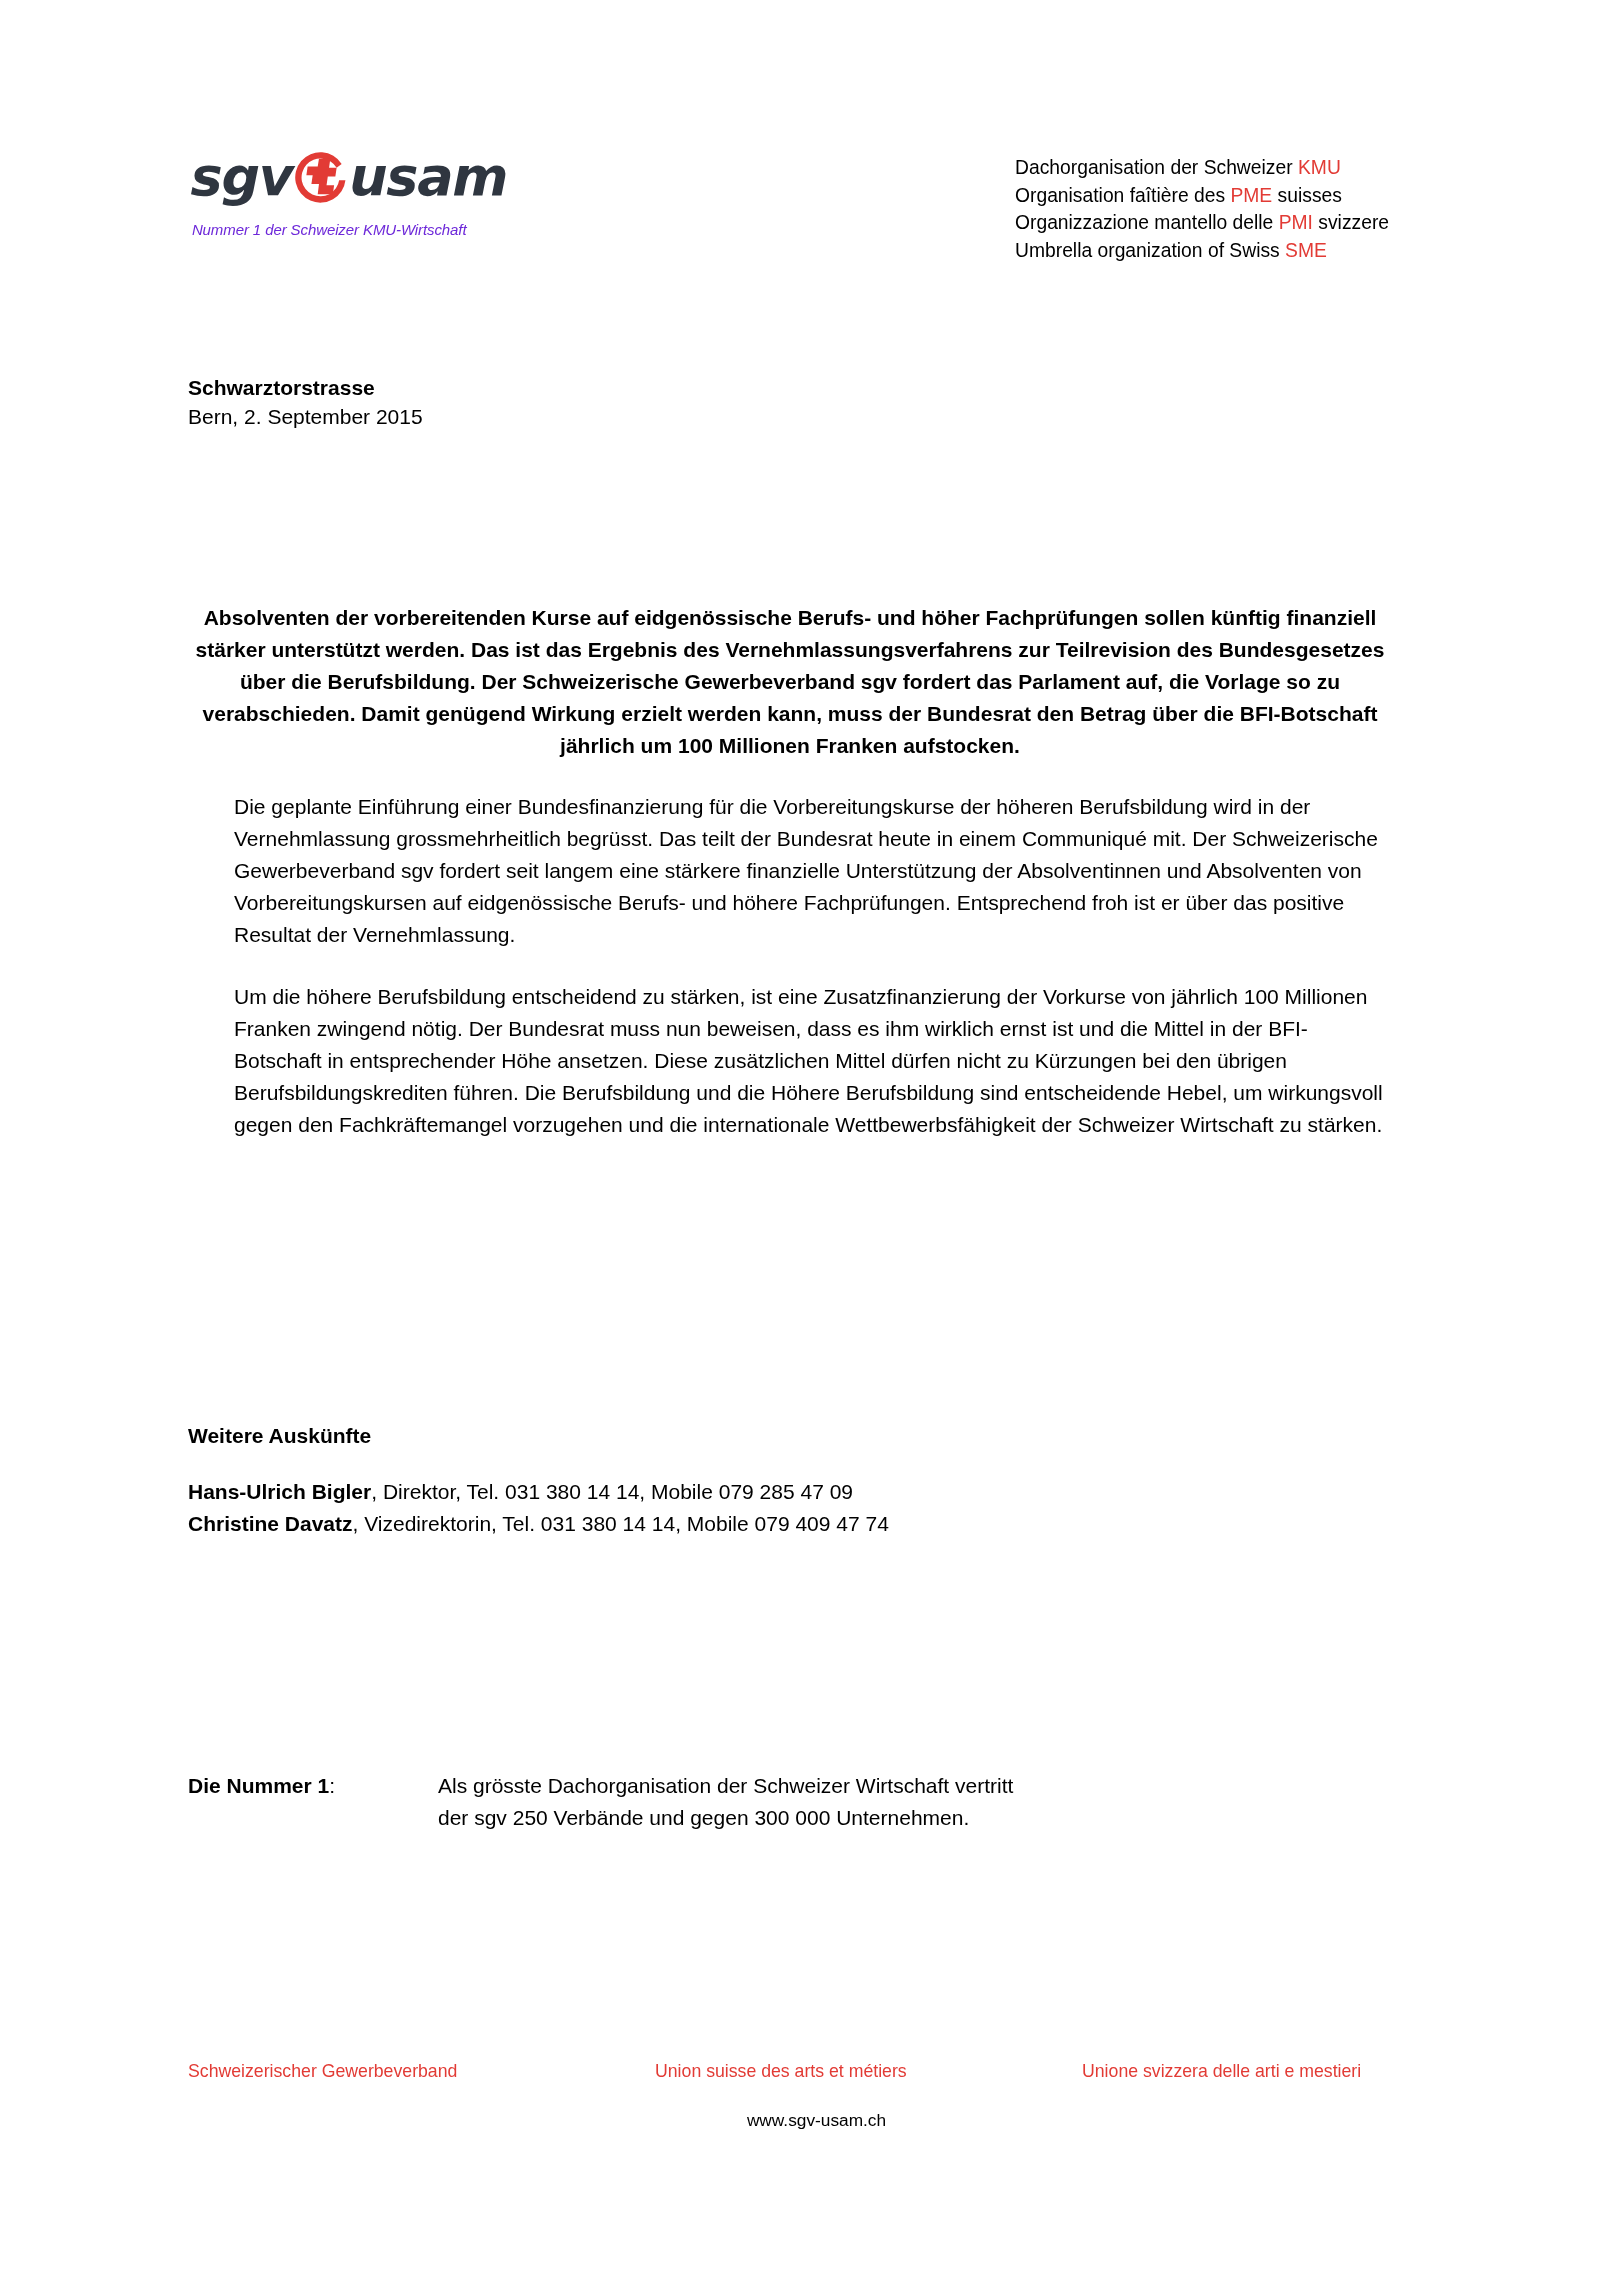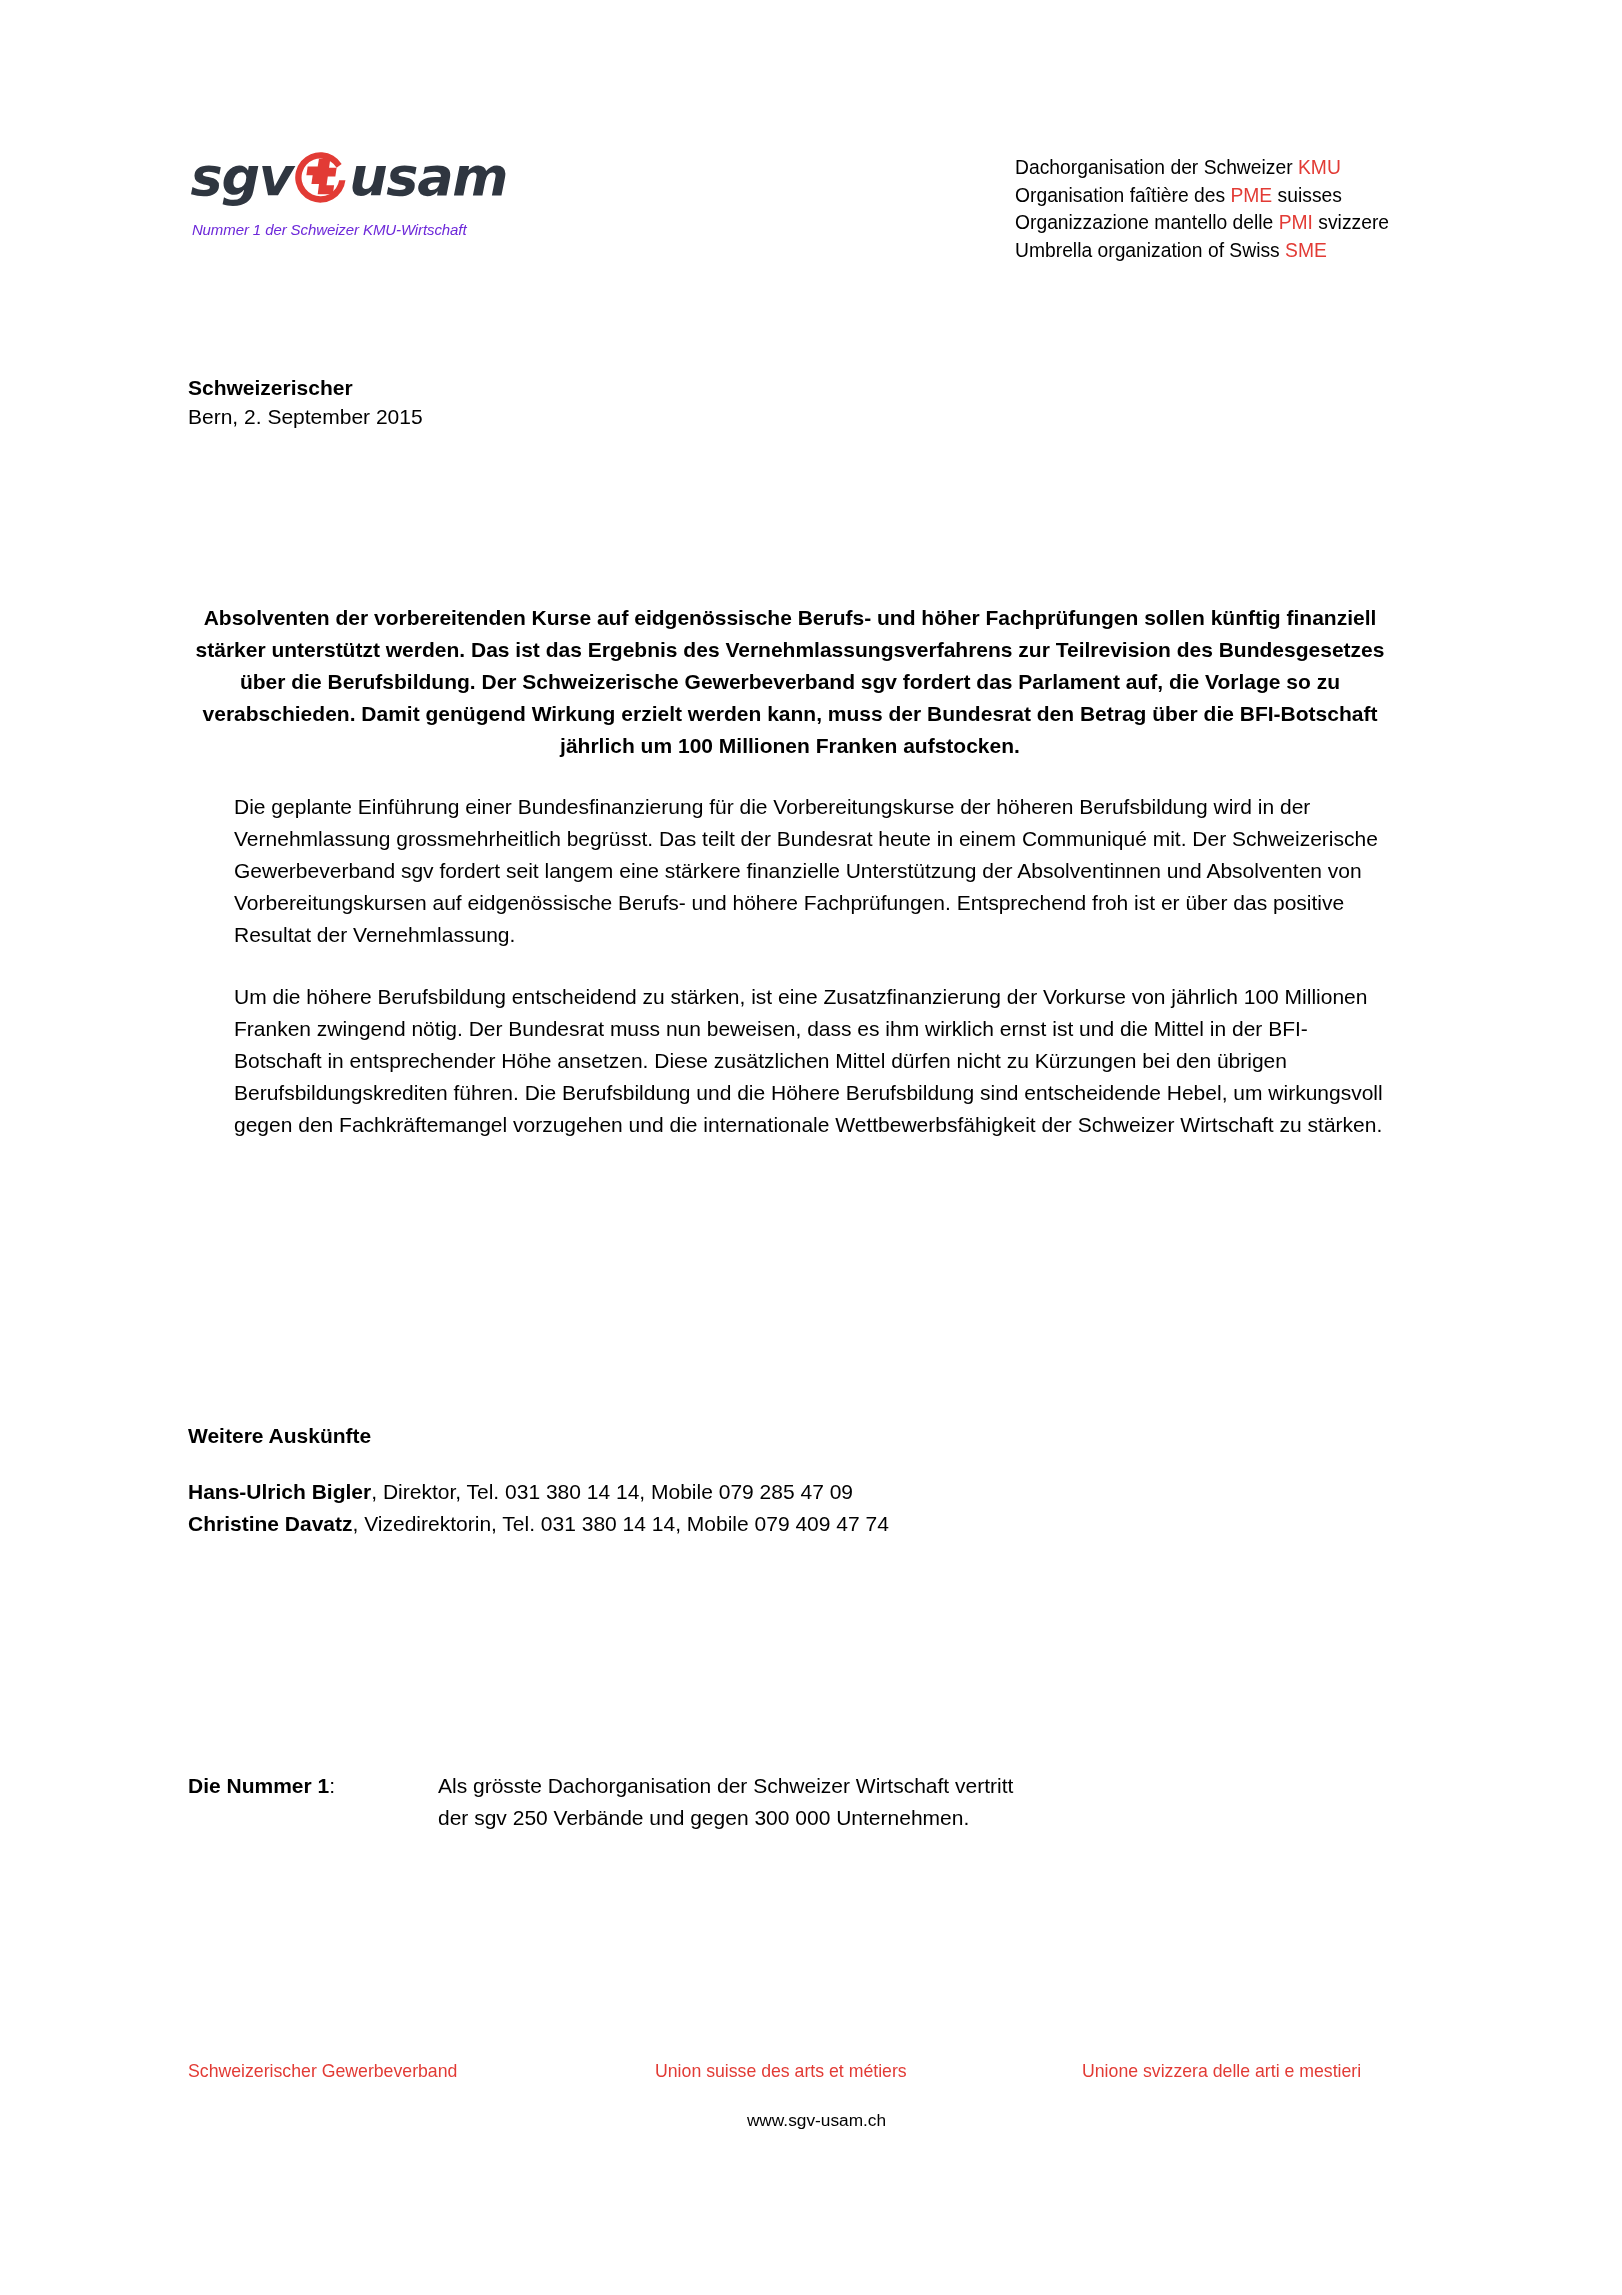--- a/index.html
+++ b/index.html
@@ -217,21 +217,21 @@
     <div class="header-langs">
       <div><span>Dachorganisation der Schweizer </span><span class="acc">KMU</span><span></span></div>
       <div><span>Organisation faîtière des </span><span class="acc">PME</span><span> suisses</span></div>
       <div><span>Organizzazione mantello delle </span><span class="acc">PMI</span><span> svizzere</span></div>
       <div><span>Umbrella organization of Swiss </span><span class="acc">SME</span><span></span></div>
     </div>
 
   </div>
 
   <div class="meta">
-    <div class="kind">Schweizerischer</div>
+    <div class="kind">Schwarztorstrasse</div>
     <div>Bern, 2. September 2015</div>
   </div>
 
   <div class="main">
     <p class="lead">Absolventen der vorbereitenden Kurse auf eidgenössische Berufs- und höher Fachprüfungen sollen künftig finanziell stärker unterstützt werden. Das ist das Ergebnis des Vernehmlassungsverfahrens zur Teilrevision des Bundesgesetzes über die Berufsbildung.  Der Schweizerische Gewerbeverband sgv fordert das Parlament auf, die Vorlage so zu verabschieden. Damit genügend Wirkung erzielt werden kann, muss der Bundesrat den Betrag über die BFI-Botschaft jährlich um 100 Millionen Franken aufstocken.</p>
     <p class="body">Die geplante Einführung einer Bundesfinanzierung für die Vorbereitungskurse der höheren Berufsbildung wird in der Vernehmlassung grossmehrheitlich begrüsst. Das teilt der Bundesrat heute in einem Communiqué mit. Der Schweizerische Gewerbeverband sgv fordert seit langem eine stärkere finanzielle Unterstützung der Absolventinnen und Absolventen von Vorbereitungskursen auf eidgenössische Berufs- und höhere Fachprüfungen. Entsprechend froh ist er über das positive Resultat der Vernehmlassung.</p>
     <p class="body">Um die höhere Berufsbildung entscheidend zu stärken, ist eine Zusatzfinanzierung der Vorkurse von jährlich 100 Millionen Franken zwingend nötig. Der Bundesrat muss nun beweisen, dass es ihm wirklich ernst ist und die Mittel in der BFI-Botschaft in entsprechender Höhe ansetzen. Diese zusätzlichen Mittel dürfen nicht zu Kürzungen bei den übrigen Berufsbildungskrediten führen. Die Berufsbildung und die Höhere Berufsbildung sind entscheidende Hebel, um wirkungsvoll gegen den Fachkräftemangel vorzugehen und die internationale Wettbewerbsfähigkeit der Schweizer Wirtschaft zu stärken.</p>
   </div>
 
   <div class="contacts">

